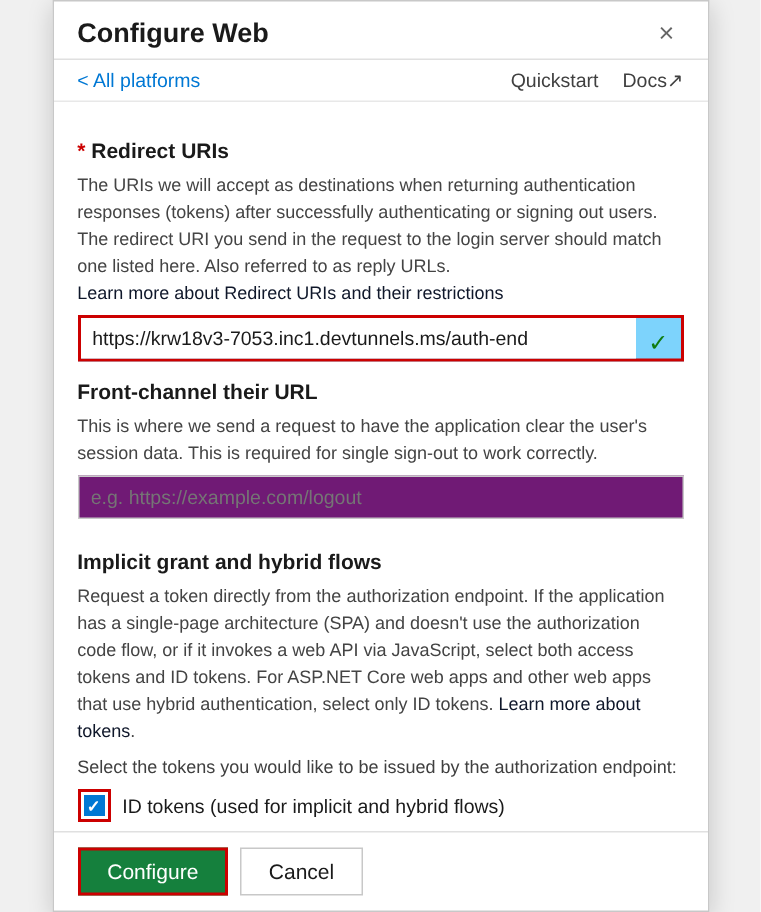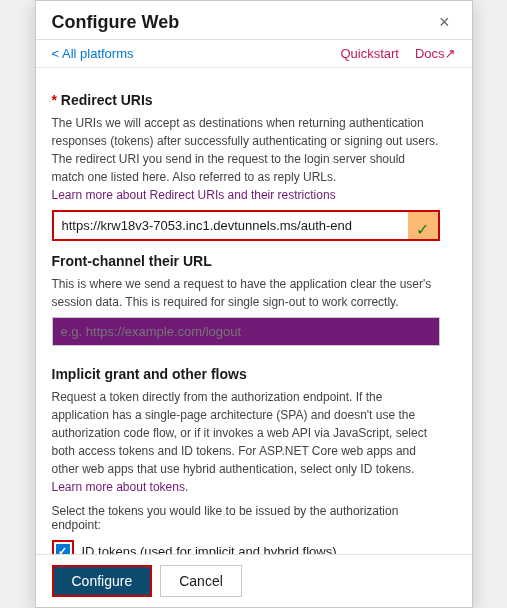--- a/index.html
+++ b/index.html
@@ -59,57 +59,57 @@
       align-items: center;
       gap: 4px;
       text-decoration: none;
     }
     .nav-links {
       margin-left: auto;
       display: flex;
       gap: 16px;
     }
     .nav-link {
-      color: #be185d;
+      color: #404040;
       font-size: 13px;
       cursor: pointer;
       text-decoration: none;
       display: flex;
       align-items: center;
       gap: 2px;
       text-align: center;
     }
     .content-area {
       flex: 1;
       overflow-y: auto;
-      padding: 16px 32px 0 16px;
+      padding: 16px 16px 0 16px;
     }
     .section-title {
       font-size: 14px;
       font-weight: 600;
       color: #1a1a1a;
       margin-bottom: 6px;
     }
     .section-desc {
       font-size: 12px;
       color: #444;
       line-height: 1.5;
       margin-bottom: 6px;
     }
     .link-blue {
-      color: #701a75;
+      color: #0f172a;
       cursor: pointer;
       text-decoration: none;
     }
     .input-row {
       display: flex;
       align-items: flex-end;
       border: 2px solid #c00;
       margin-bottom: 12px;
-      background: #fdba74;
+      background: #7dd3fc;
     }
     .input-field {
       flex: 1;
       border: none;
       outline: none;
       font-size: 13px;
       padding: 6px 8px;
       color: #1a1a1a;
     }
     .checkmark-icon {
@@ -164,21 +164,21 @@
       color: #1a1a1a;
     }
     .footer {
       padding: 10px 16px;
       border-top: 1px solid #e0e0e0;
       display: flex;
       gap: 8px;
       flex-shrink: 0;
     }
     .btn-configure {
-      background: #0c4a6e;
+      background: #15803d;
       color: #fff;
       border: 2px solid #c00;
       padding: 6px 18px;
       font-size: 14px;
       font-weight: 500;
       cursor: pointer;
     }
     .btn-cancel {
       background: #fff;
       color: #1a1a1a;
@@ -232,21 +232,21 @@
       </div>
     </div>
 
     <div class="section-divider">
       <div class="section-title">Front-channel their URL</div>
       <p class="section-desc">This is where we send a request to have the application clear the user's session data. This is required for single sign-out to work correctly.</p>
       <input class="logout-input" type="text" placeholder="e.g. https://example.com/logout" style="">
     </div>
 
     <div class="section-divider">
-      <div class="section-title">Implicit grant and other flows</div>
+      <div class="section-title">Implicit grant and hybrid flows</div>
       <p class="implicit-desc">
         <span>Request a token directly from the authorization endpoint. If the application has a single-page architecture (SPA) and doesn't use the authorization code flow, or if it invokes a web API via JavaScript, select both access tokens and ID tokens. For ASP.NET Core web apps and other web apps that use hybrid authentication, select only ID tokens.</span>
         <a class="link-blue">Learn more about tokens</a>.
       </p>
       <p class="select-label">Select the tokens you would like to be issued by the authorization endpoint:</p>
 
       <div class="checkbox-row">
         <div class="checkbox-container">
           <div class="checkbox-inner"></div>
         </div>

